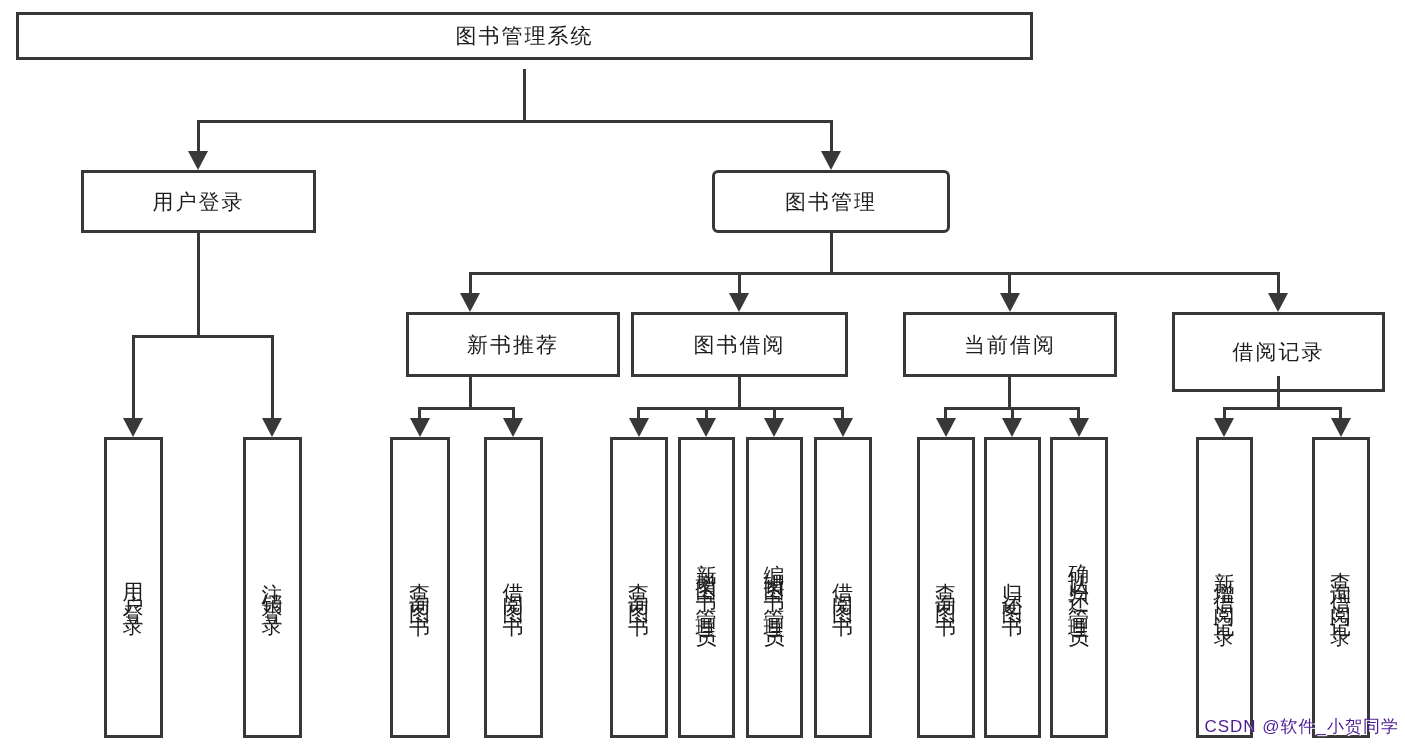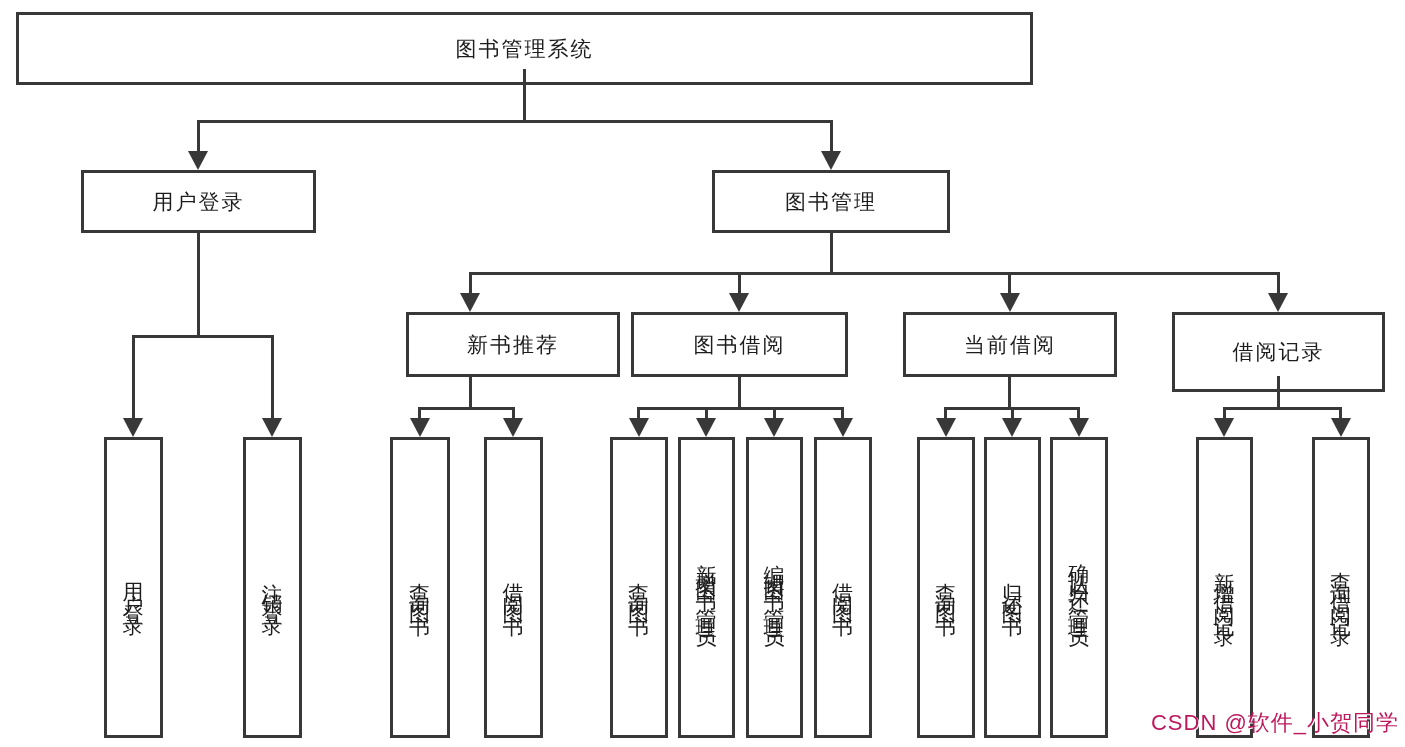--- a/index.html
+++ b/index.html
@@ -35,41 +35,41 @@
   .hline{position:absolute;height:3px;background:#383838;}
   .arrow{
     position:absolute;width:0;height:0;
     border-left:10px solid transparent;
     border-right:10px solid transparent;
     border-top:19px solid #383838;
   }
   .watermark{
     position:absolute;
     right:6px;bottom:9px;
-    font-size:22px;
-    color:#be185d;
+    font-size:17px;
+    color:#4c1d95;
     letter-spacing:1px;
     text-shadow:1px 1px 0 #ffffff;
     white-space:nowrap;
   }
 </style>
 </head>
 <body>
 
 <div id="canvas">
 
-  <div class="node" style="left:16px;top:12px;width:1017px;height:73px;">
+  <div class="node" style="left:16px;top:12px;width:1017px;height:48px;">
     <span>图书管理系统</span>
   </div>
 
   <div class="node" style="left:81px;top:170px;width:235px;height:63px;">
     <span>用户登录</span>
   </div>
 
-  <div class="node" style="left:712px;top:170px;width:238px;height:63px;">
+  <div class="node" style="left:712px;top:170px;width:238px;height:63px;border-radius:6px;">
     <span>图书管理</span>
   </div>
 
   <div class="node" style="left:363px;top:312px;width:214px;height:65px;margin-left:43px;">
     <span>新书推荐</span>
   </div>
 
   <div class="node" style="left:631px;top:312px;width:217px;height:65px;">
     <span>图书借阅</span>
   </div>

